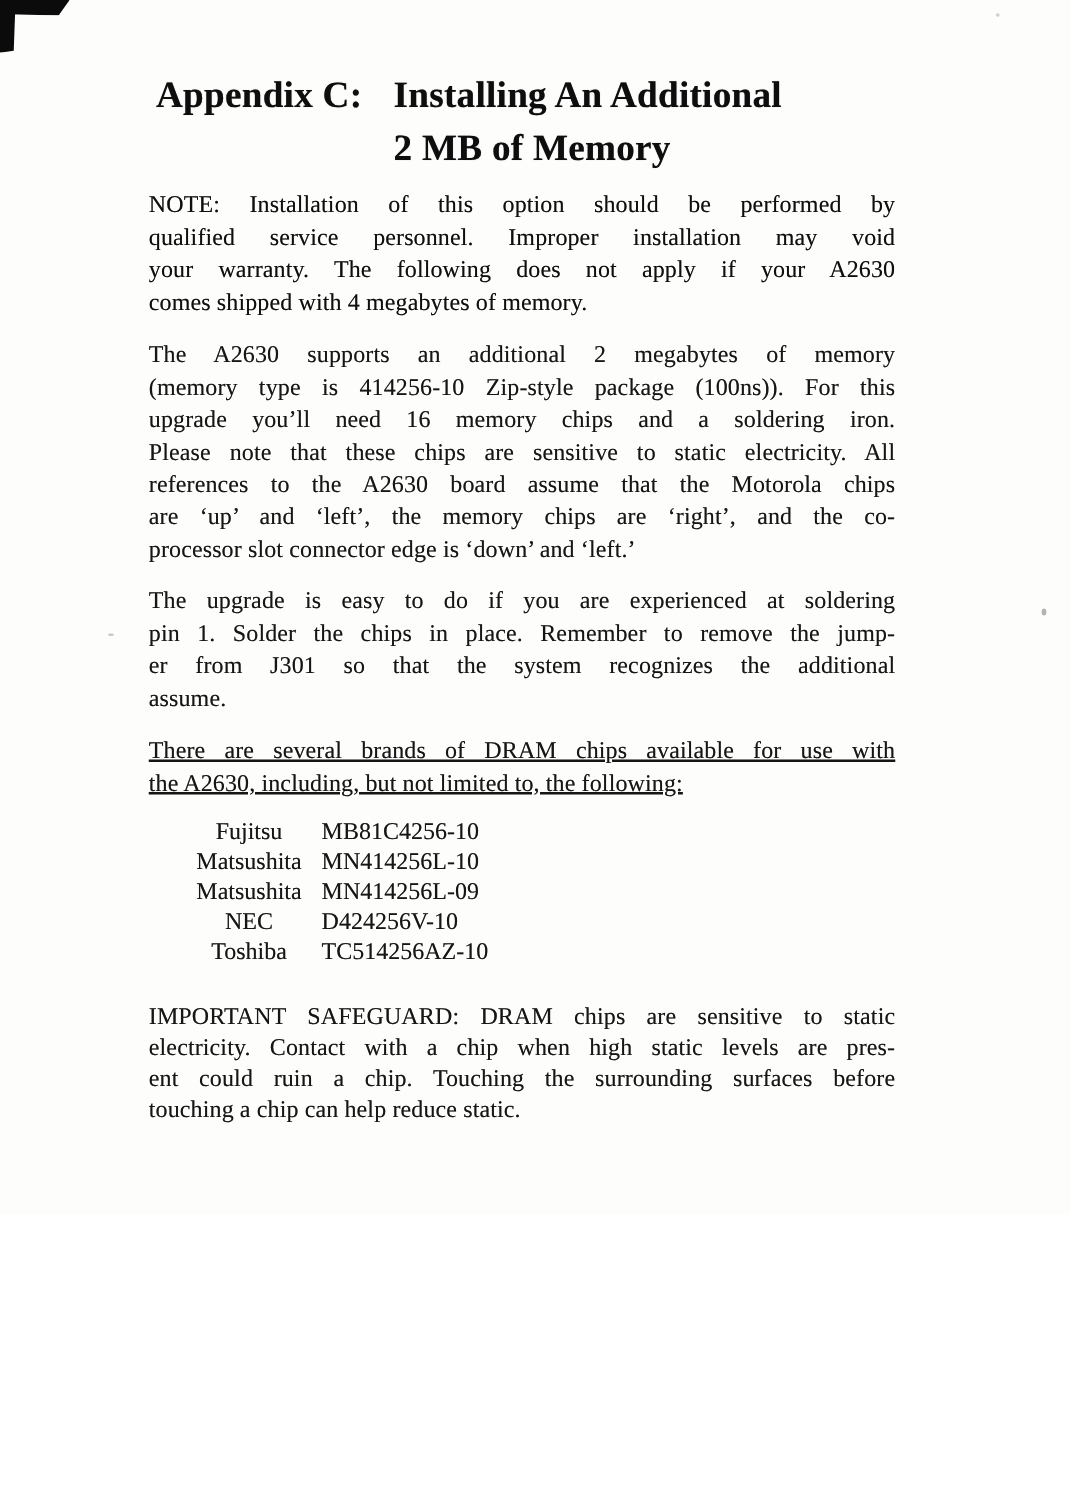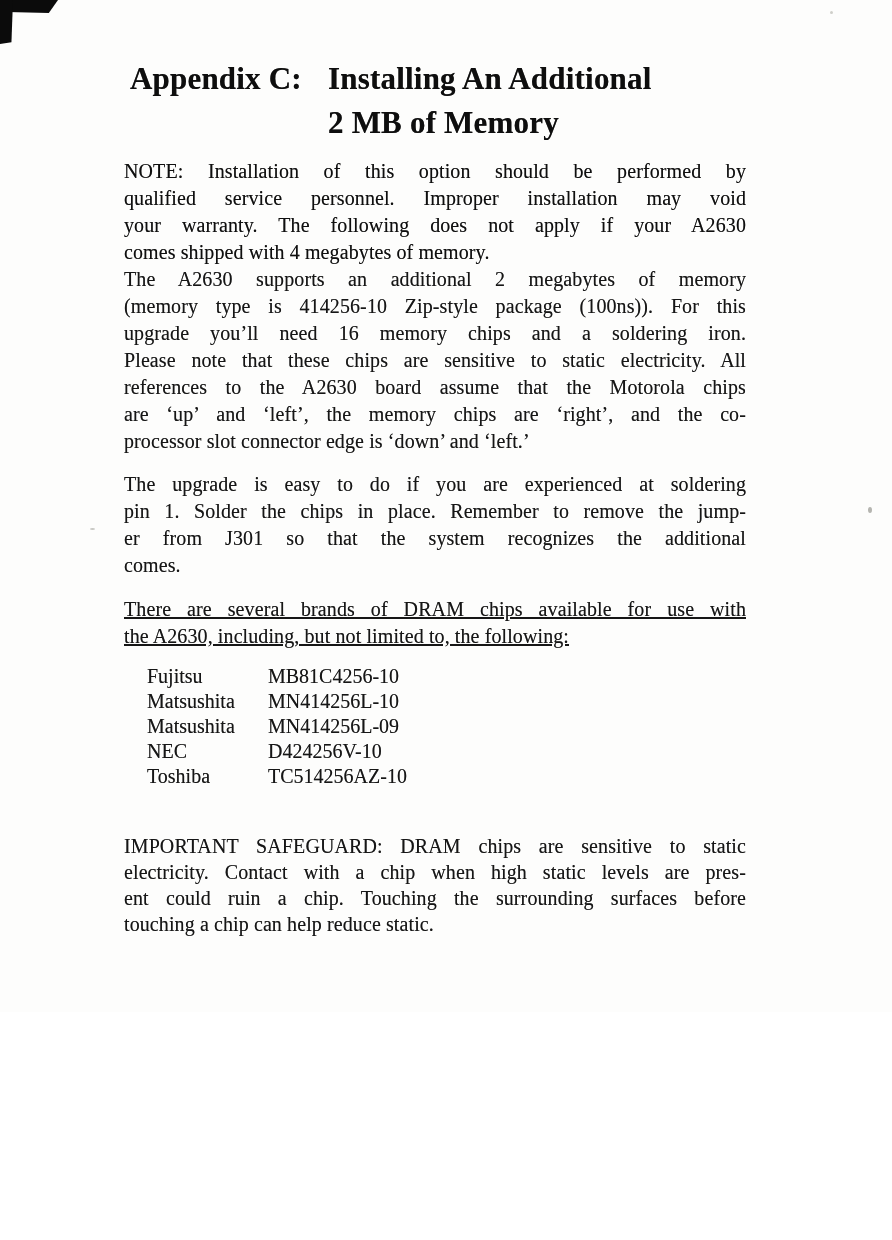--- a/index.html
+++ b/index.html
@@ -84,38 +84,38 @@
     white-space: normal;
   }
   .para .lline {
     text-align: left;
   }
   .note {
     margin-top: 13px;
     font-weight: normal;
     color: #0f0f0f;
   }
-  .p1 { }
+  .p1 { margin-top: 17px; }
   .p2 { margin-top: 16px; }
   .p3 { margin-top: 17px; text-decoration: underline; }
   .chip-table {
     margin-top: 14px;
     padding-left: 23px;
     font-size: 20px;
     line-height: 25px;
     text-shadow: 0 0 0.5px rgba(0,0,0,0.45);
   }
-  .chip-row { display: flex; }
+  .chip-row { display: flex; text-align: center; }
   .chip-brand {
     display: inline-block;
     width: 121px;
     flex: 0 0 121px;
   }
   .p4 {
-    margin-top: 44px;
+    margin-top: 28px;
     line-height: 26px;
   }
   .pageno {
     margin-top: 157px;
     text-align: center;
     padding-right: 22px;
     font-size: 20px;
     text-shadow: 0 0 0.5px rgba(0,0,0,0.45);
   }
 </style>
@@ -158,21 +158,21 @@
       <div class="jline">Please note that these chips are sensitive to static electricity. All</div>
       <div class="jline">references to the A2630 board assume that the Motorola chips</div>
       <div class="jline">are ‘up’ and ‘left’, the memory chips are ‘right’, and the co-</div>
       <div class="lline">processor slot connector edge is ‘down’ and ‘left.’</div>
     </div>
 
     <div class="para p2">
       <div class="jline">The upgrade is easy to do if you are experienced at soldering</div>
       <div class="jline">pin 1. Solder the chips in place. Remember to remove the jump-</div>
       <div class="jline">er from J301 so that the system recognizes the additional</div>
-      <div class="lline">comes.</div>
+      <div class="lline">assume.</div>
     </div>
 
     <div class="para p3">
       <div class="jline">There are several brands of DRAM chips available for use with</div>
       <div class="lline">the A2630, including, but not limited to, the following:</div>
     </div>
 
     <div class="chip-table">
       <div class="chip-row">
         <span class="chip-brand">Fujitsu</span>

